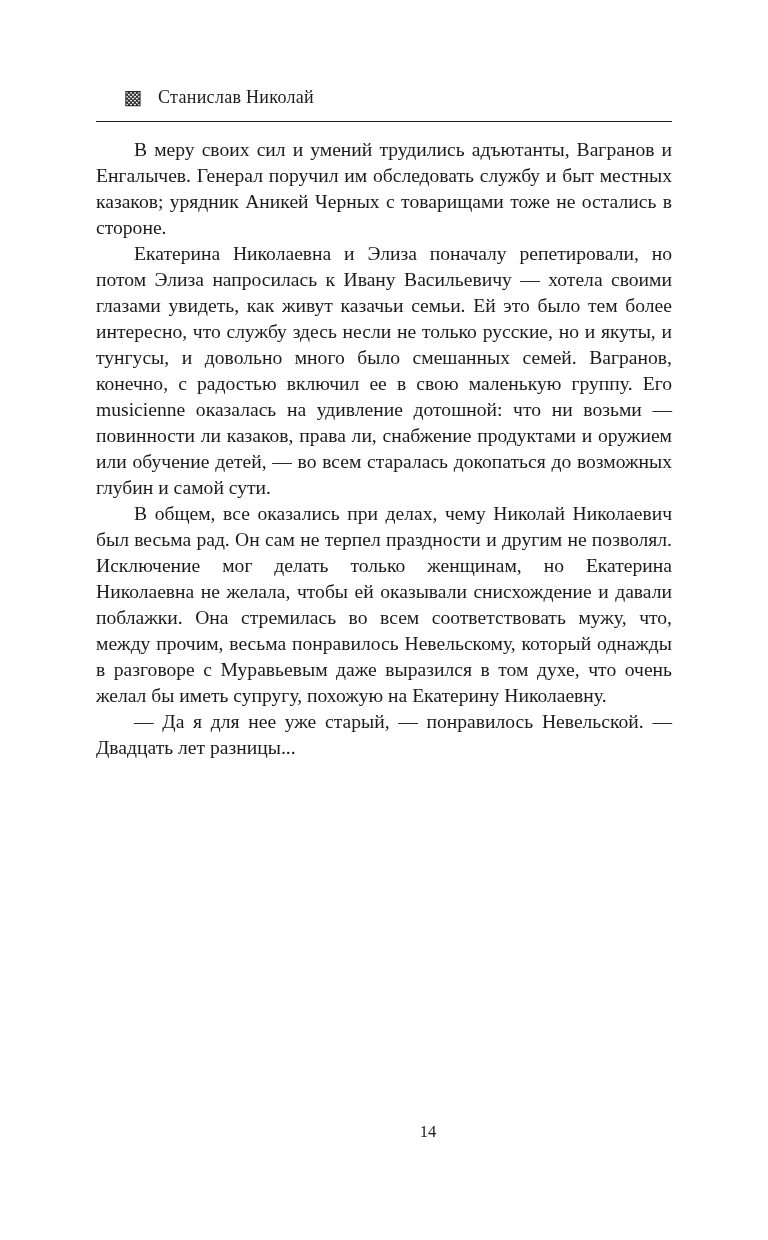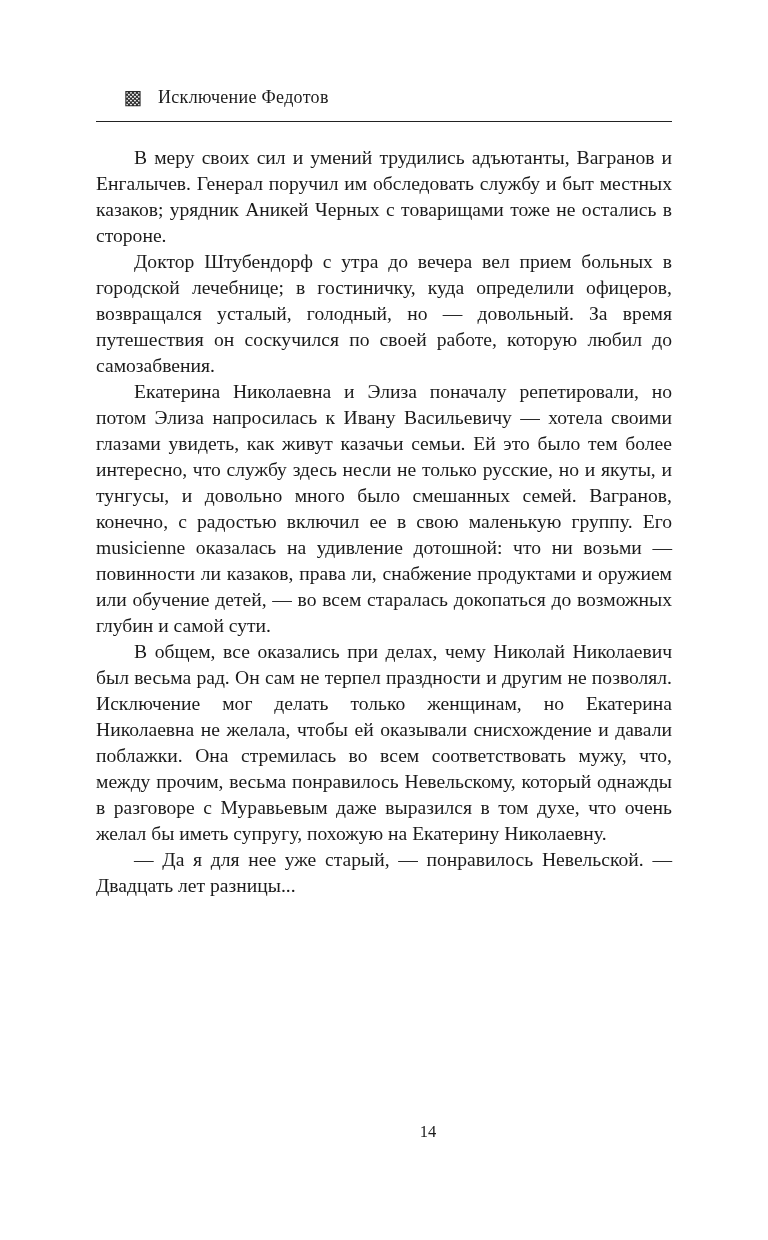--- a/index.html
+++ b/index.html
@@ -39,21 +39,21 @@
     letter-spacing: 0.3px;
     color: #1b1b1b;
   }
   .header-rule {
     border: none;
     border-top: 1.6px solid #222222;
     margin: 13px 0 0 0;
     width: 100%;
   }
   .body-text {
-    margin-top: 23px;
+    margin-top: 15px;
     font-size: 19.6px;
     line-height: 26px;
     text-align: justify;
     hyphens: auto;
     -webkit-hyphens: auto;
   }
   .body-text p {
     margin: 0;
     text-indent: 38px;
   }
@@ -70,28 +70,27 @@
     color: #1b1b1b;
   }
 </style>
 </head>
 <body>
 
 <div class="page">
 
   <header class="page-header">
     <span class="ornament">▩</span>
-    <span class="author">Исключение Федотов</span>
+    <span class="author">Станислав Николай</span>
   </header>
 
   <hr class="header-rule">
 
   <main class="body-text">
     <p>В меру своих сил и умений трудились адъютанты, Вагранов и Енгалычев. Генерал поручил им обследовать службу и быт местных казаков; урядник Аникей Черных с товарищами тоже не остались в стороне.</p>
-    <p>Доктор Штубендорф с утра до вечера вел прием больных в городской лечебнице; в гостиничку, куда определили офицеров, возвращался усталый, голодный, но — довольный. За время путешествия он соскучился по своей работе, которую любил до самозабвения.</p>
     <p>Екатерина Николаевна и Элиза поначалу репетировали, но потом Элиза напросилась к Ивану Васильевичу — хотела своими глазами увидеть, как живут казачьи семьи. Ей это было тем более интересно, что службу здесь несли не только русские, но и якуты, и тунгусы, и довольно много было смешанных семей. Вагранов, конечно, с радостью включил ее в свою маленькую группу. Его musicienne оказалась на удивление дотошной: что ни возьми — повинности ли казаков, права ли, снабжение продуктами и оружием или обучение детей, — во всем старалась докопаться до возможных глубин и самой сути.</p>
     <p>В общем, все оказались при делах, чему Николай Николаевич был весьма рад. Он сам не терпел праздности и другим не позволял. Исключение мог делать только женщинам, но Екатерина Николаевна не желала, чтобы ей оказывали снисхождение и давали поблажки. Она стремилась во всем соответствовать мужу, что, между прочим, весьма понравилось Невельскому, который однажды в разговоре с Муравьевым даже выразился в том духе, что очень желал бы иметь супругу, похожую на Екатерину Николаевну.</p>
     <p>— Да я для нее уже старый, — понравилось Невельской. — Двадцать лет разницы...</p>
   </main>
 
   <footer class="page-footer">
     <span class="page-number">14</span>
   </footer>
 
 </div>

